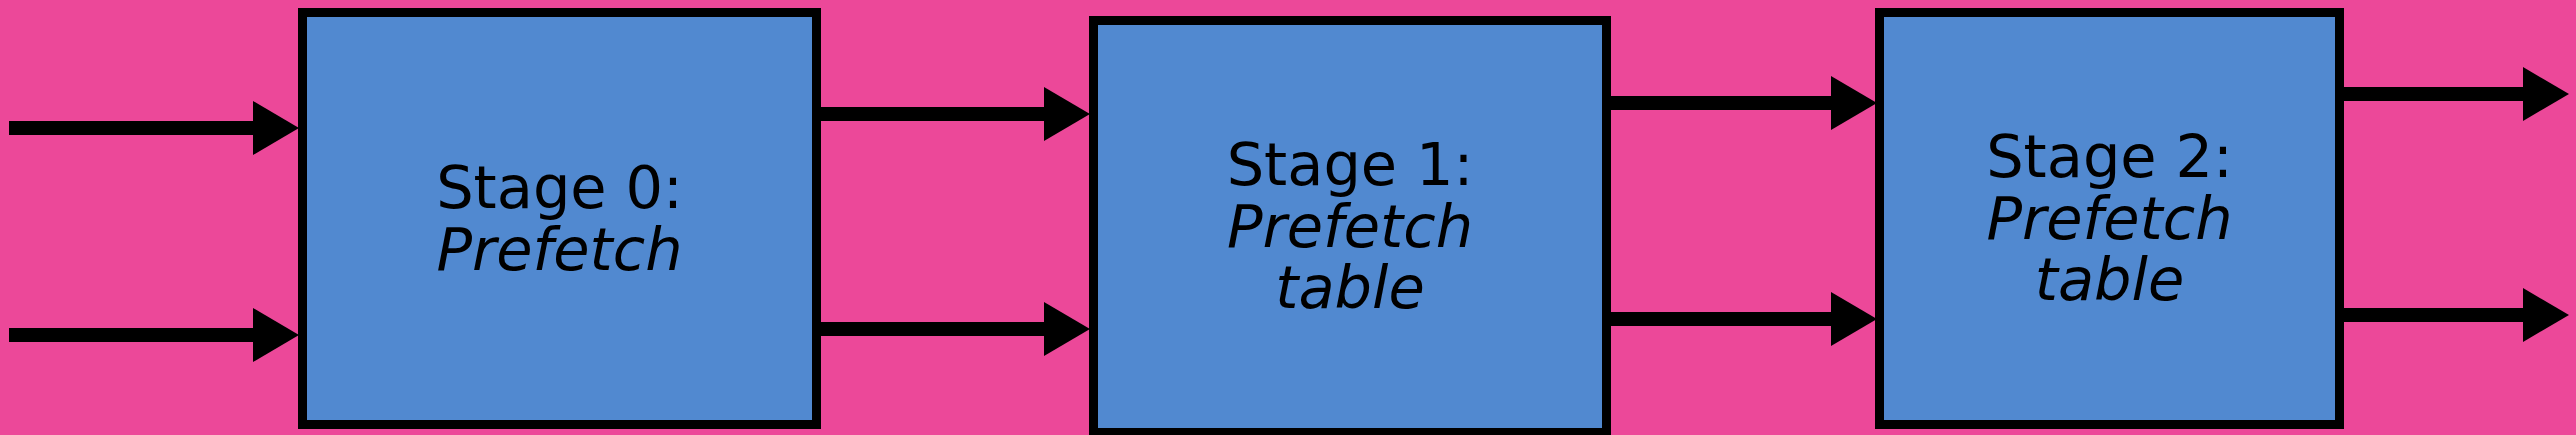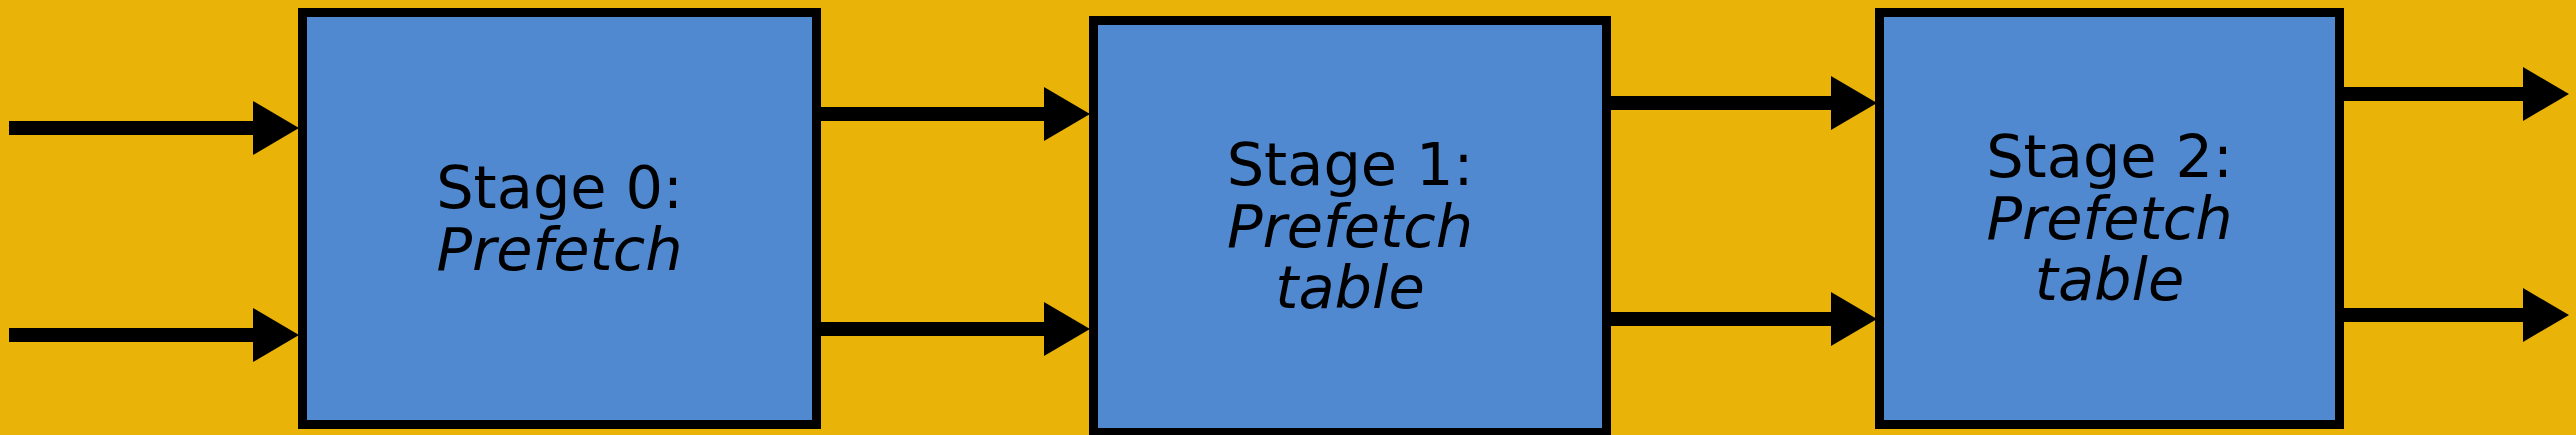--- a/index.html
+++ b/index.html
@@ -58,21 +58,21 @@
     width: 0;
     height: 0;
     border-top: 27px solid transparent;
     border-bottom: 27px solid transparent;
     border-left: 46px solid #000000;
   }
 </style>
 </head>
 <body>
 
-<div id="canvas" style="width: 2576px; height: 435px; background: #eab308;">
+<div id="canvas" style="width: 2576px; height: 435px; background: #ec4899;">
 
   <div class="stage-box" style="left: 298px; top: 8px; width: 523px; height: 421px; background: rgb(81, 137, 208); border-color: rgb(0, 0, 0); color: rgb(0, 0, 0);">
     <div class="stage-title">Stage 0:</div>
     <div class="stage-sub">Prefetch</div>
   </div>
 
   <div class="stage-box" style="left: 1089px; top: 16px; width: 522px; height: 421px; background: rgb(81, 137, 208); border-color: rgb(0, 0, 0); color: rgb(0, 0, 0);">
     <div class="stage-title">Stage 1:</div>
     <div class="stage-sub">Prefetch</div>
     <div class="stage-sub">table</div>

